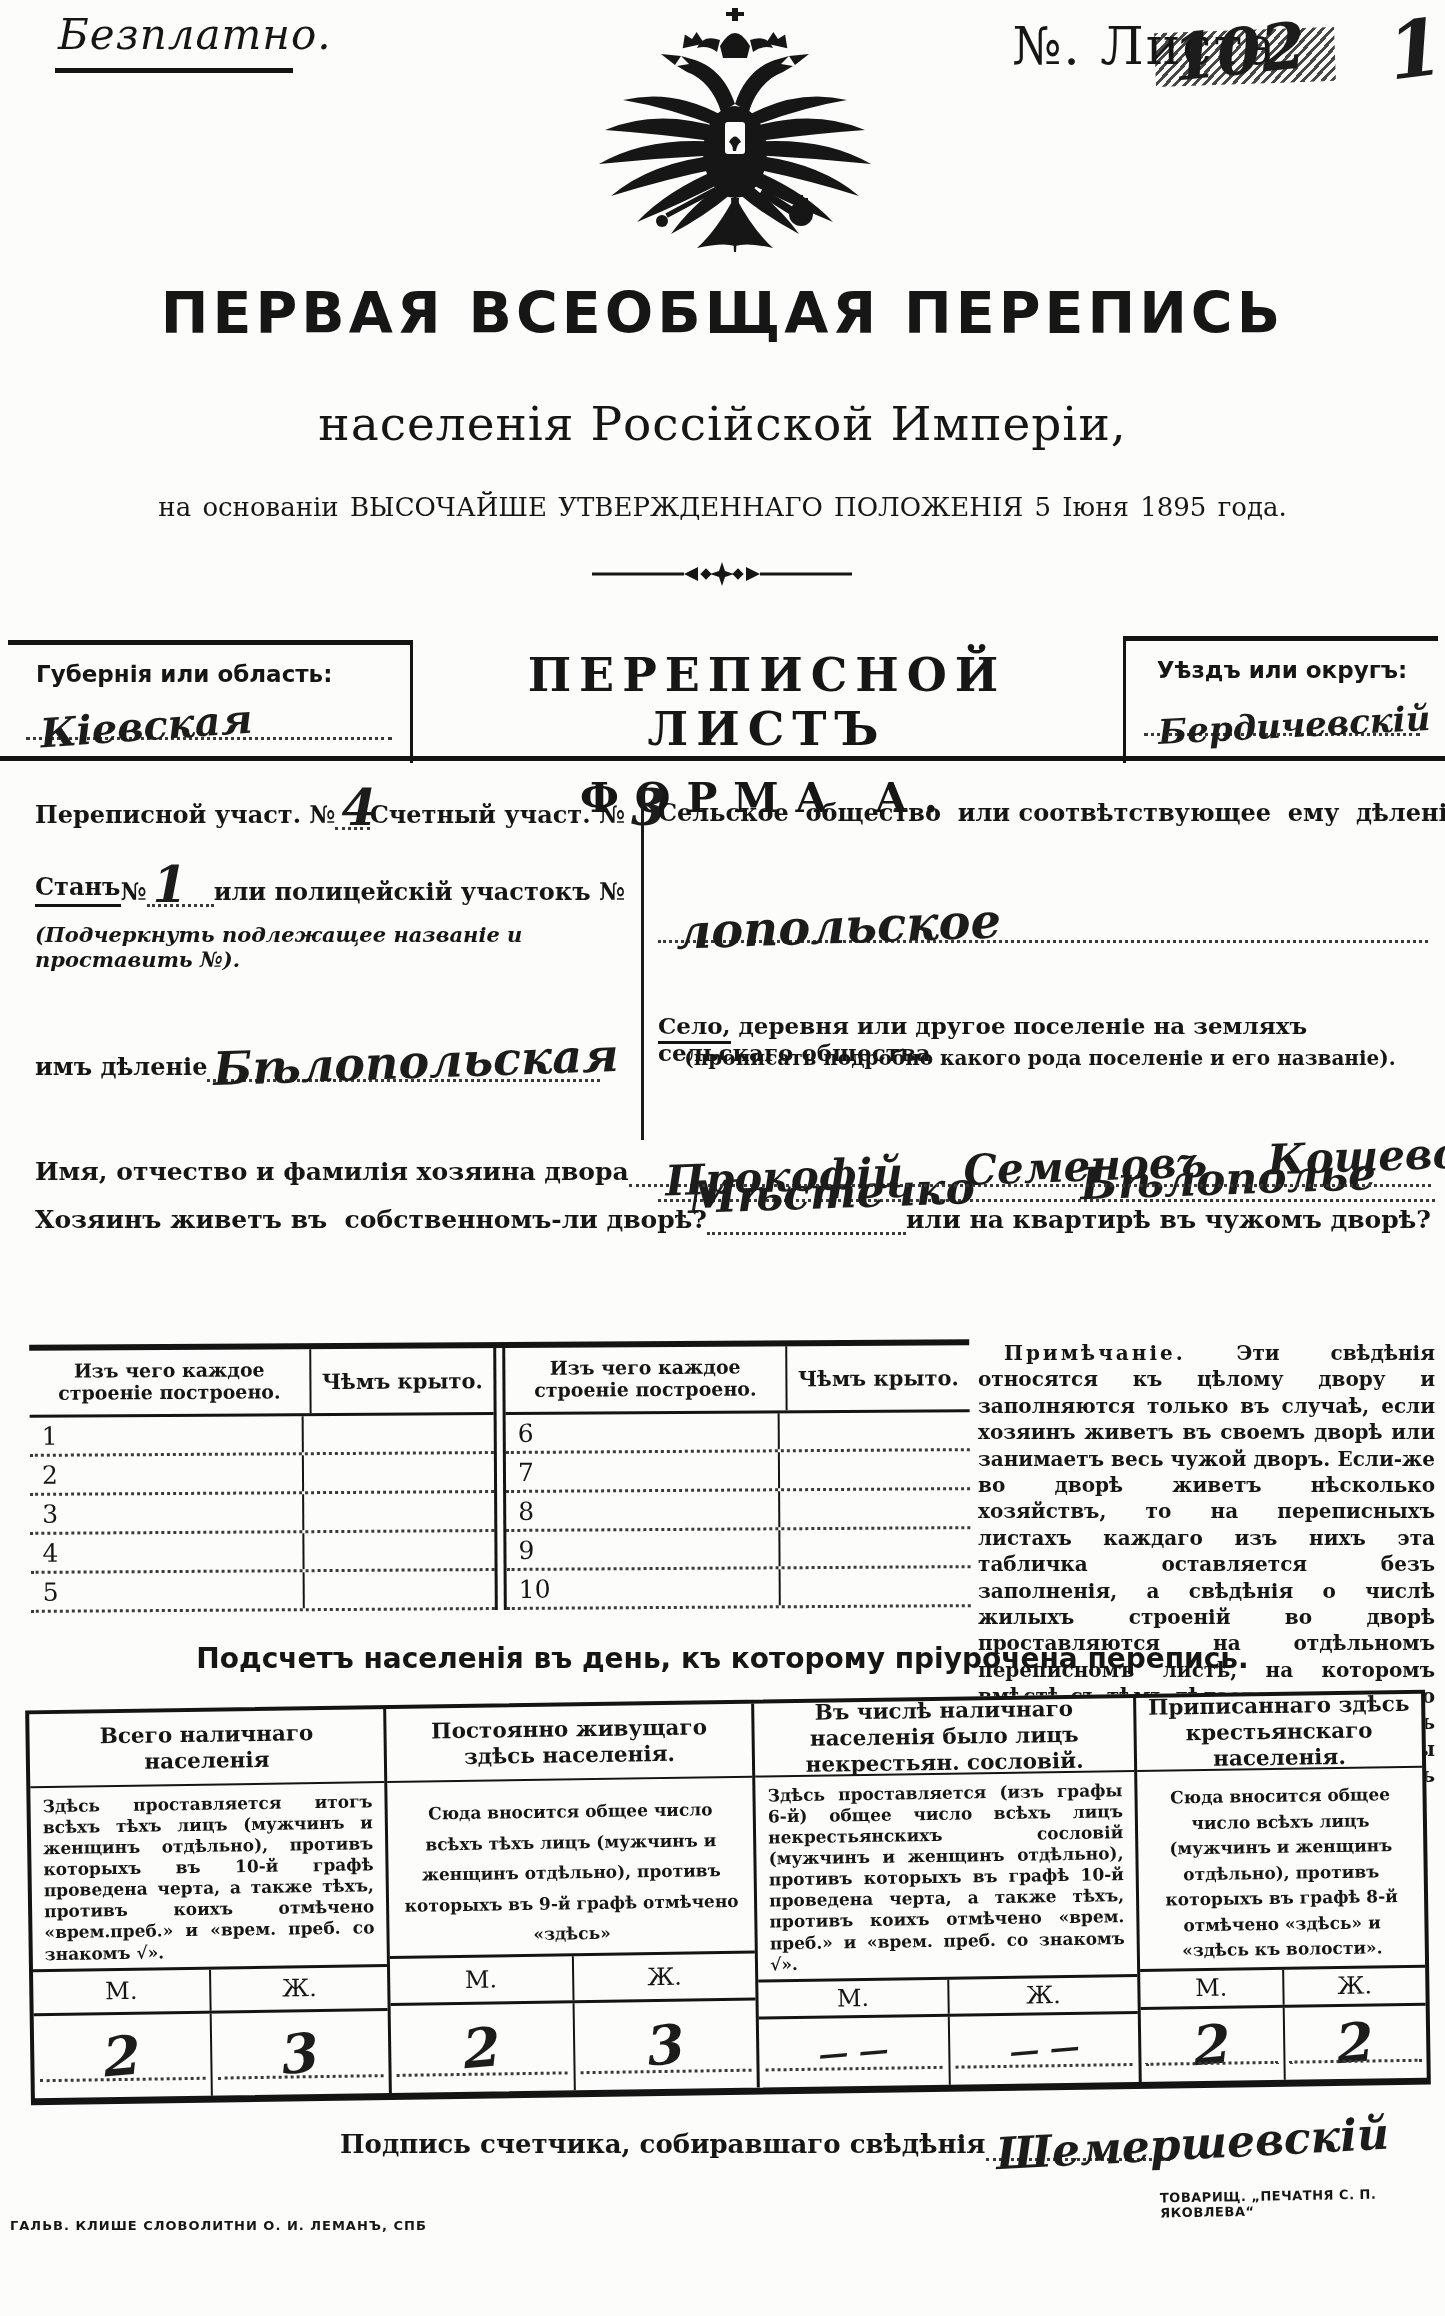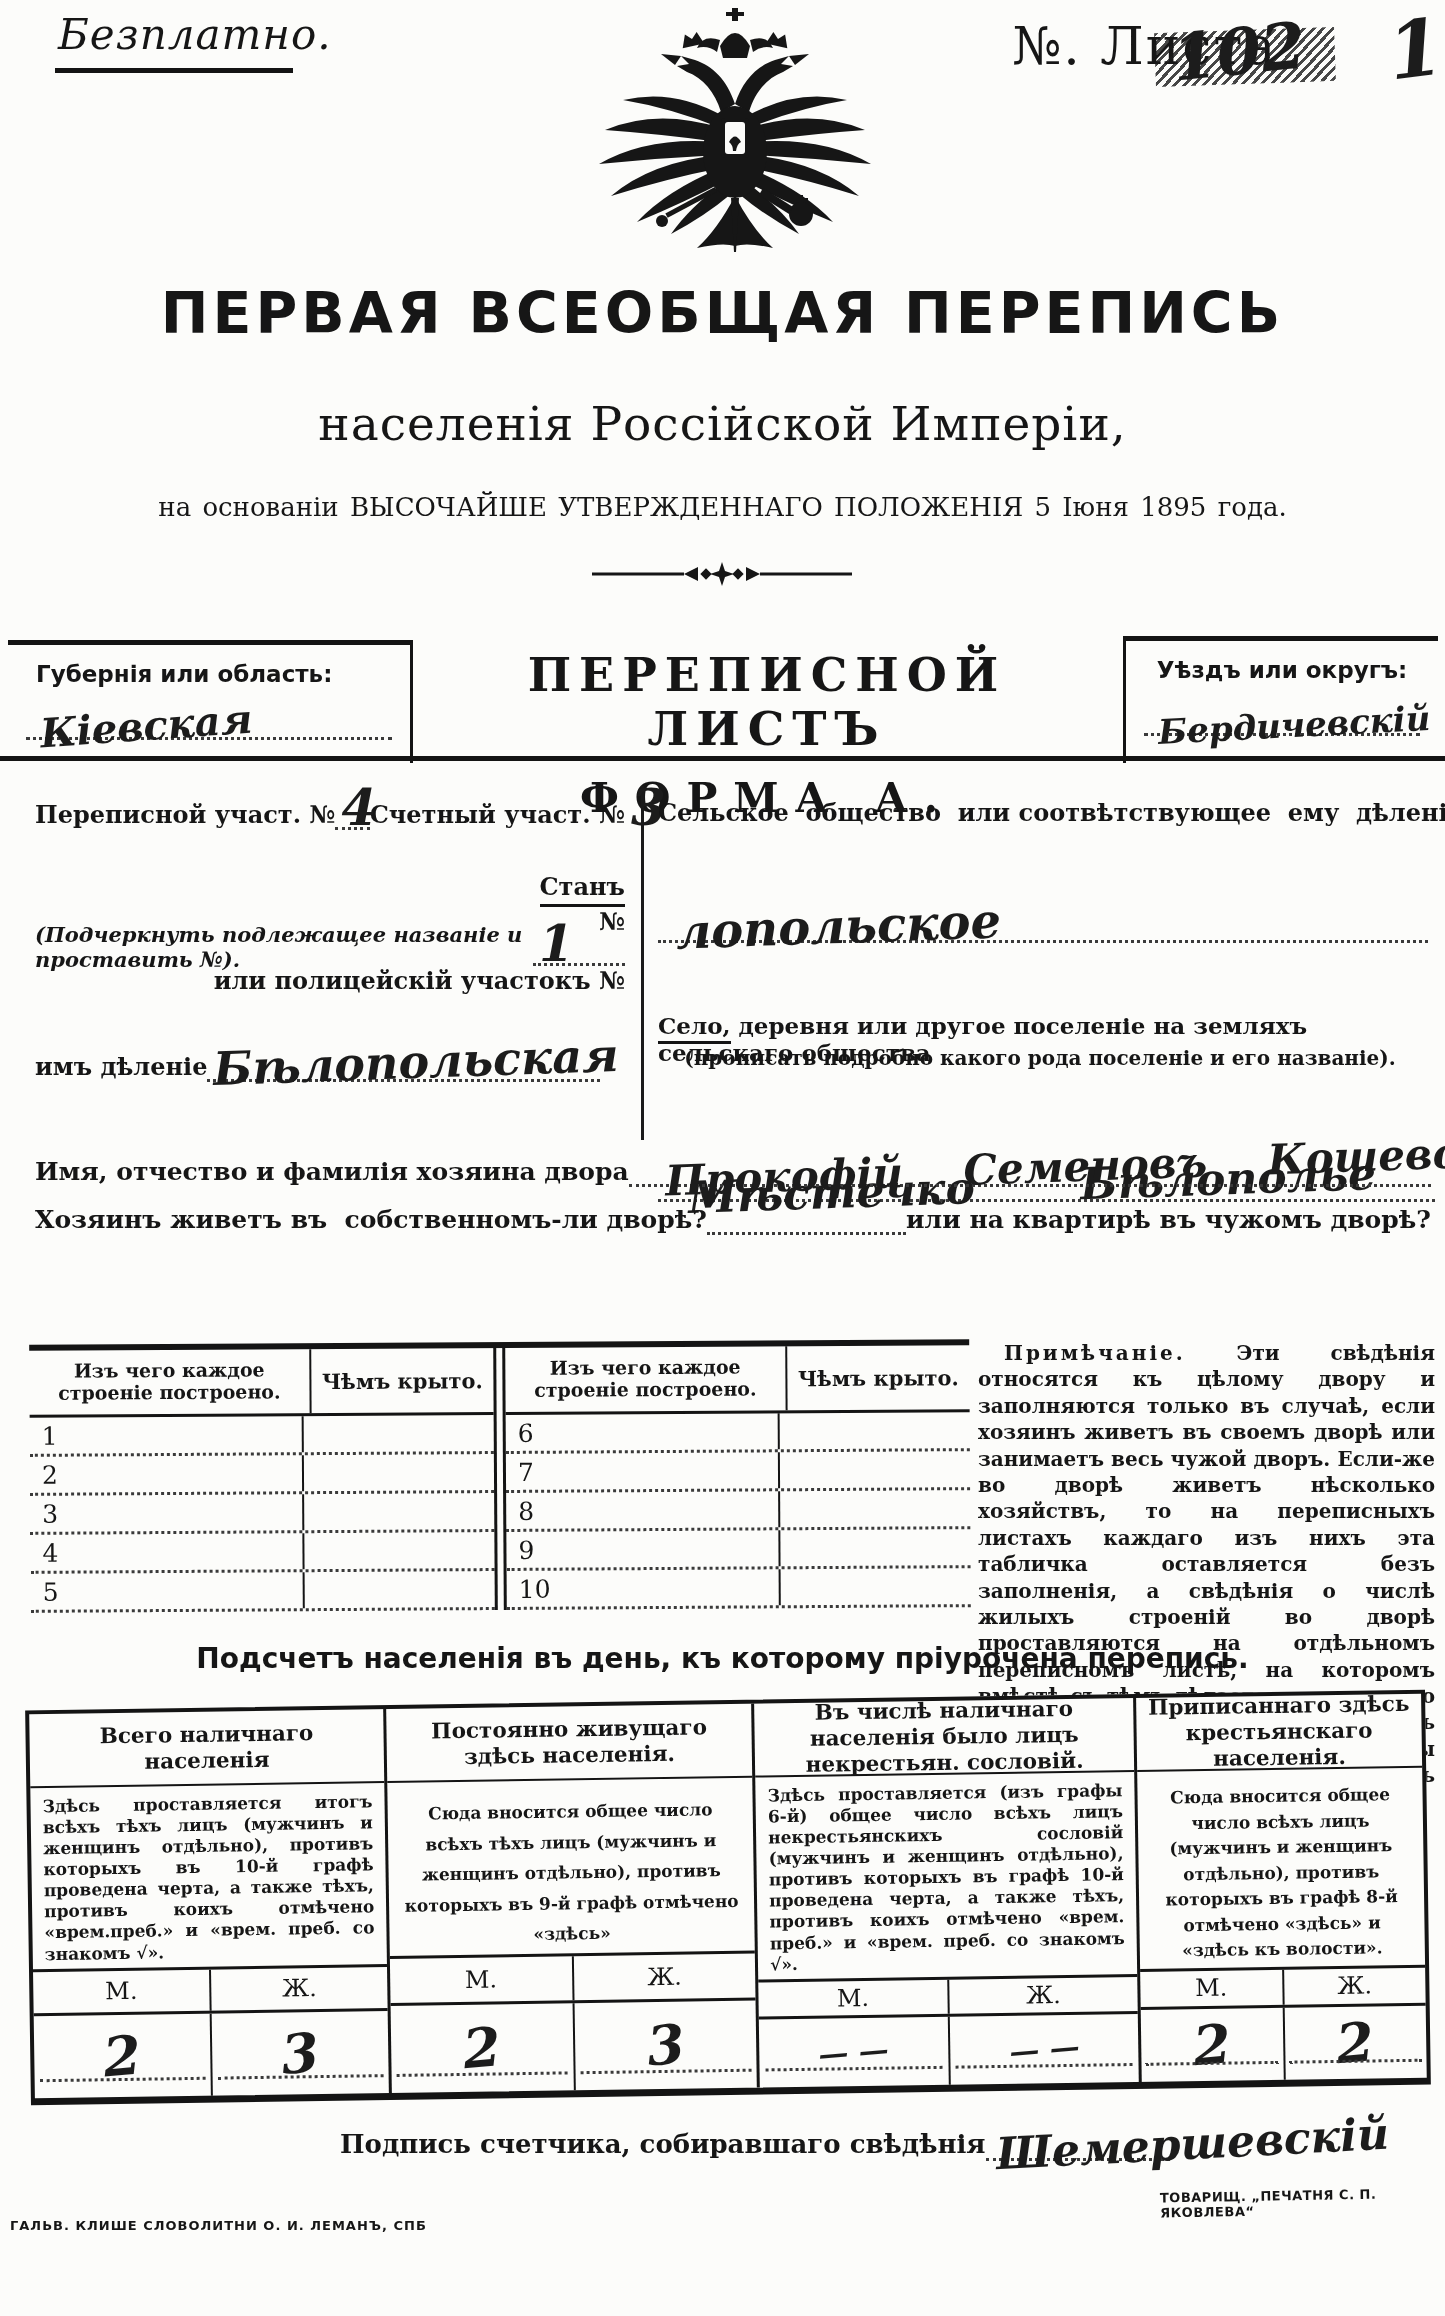--- a/index.html
+++ b/index.html
@@ -39,21 +39,21 @@
   .band-bottom{left:0;top:756px;width:1445px;height:5px;background:#141414;}
   
   .vline{left:641px;top:786px;width:3px;height:354px;background:#1a1a1a;}
   .formline{display:flex;align-items:flex-end;font-weight:bold;font-size:24px;line-height:1.25;}
   .fl-t{white-space:pre;}
   .gap{position:relative;border-bottom:3px dotted #3a3a3a;height:1.1em;}
   .gap .hw{position:absolute;bottom:-6px;left:6px;font-size:50px;line-height:1;white-space:nowrap;}
   .grow{flex:1 1 auto;}
   .ul{border-bottom:3px solid #141414;padding-bottom:2px;}
   .lrow1{left:35px;top:800px;width:590px;}
-  .lrow2{left:35px;top:872px;width:590px;flex-direction:column;}
+  .lrow2{left:35px;top:872px;width:590px;}
   .lrow3{left:35px;top:922px;width:590px;font-weight:bold;font-size:21px;font-style:italic;}
   .lrow4{left:35px;top:988px;width:590px;font-weight:bold;font-size:24px;word-spacing:7px;}
   .lrow5{left:35px;top:1052px;width:565px;}
   .lrow5 .gap .hw{font-size:46px;transform:rotate(-2deg);}
   .rrow1{left:658px;top:798px;width:777px;}
   .gapline{position:relative;border-bottom:3px dotted #3a3a3a;}
   .rrow2{left:658px;top:882px;width:770px;height:58px;}
   .rrow2 .hw{position:absolute;left:18px;bottom:-14px;font-size:48px;transform:rotate(-2deg);white-space:nowrap;}
   .rrow3{left:658px;top:1012px;width:780px;font-weight:bold;font-size:23px;}
   .rrow4{left:680px;top:1046px;width:720px;text-align:center;font-weight:bold;font-size:20px;}

